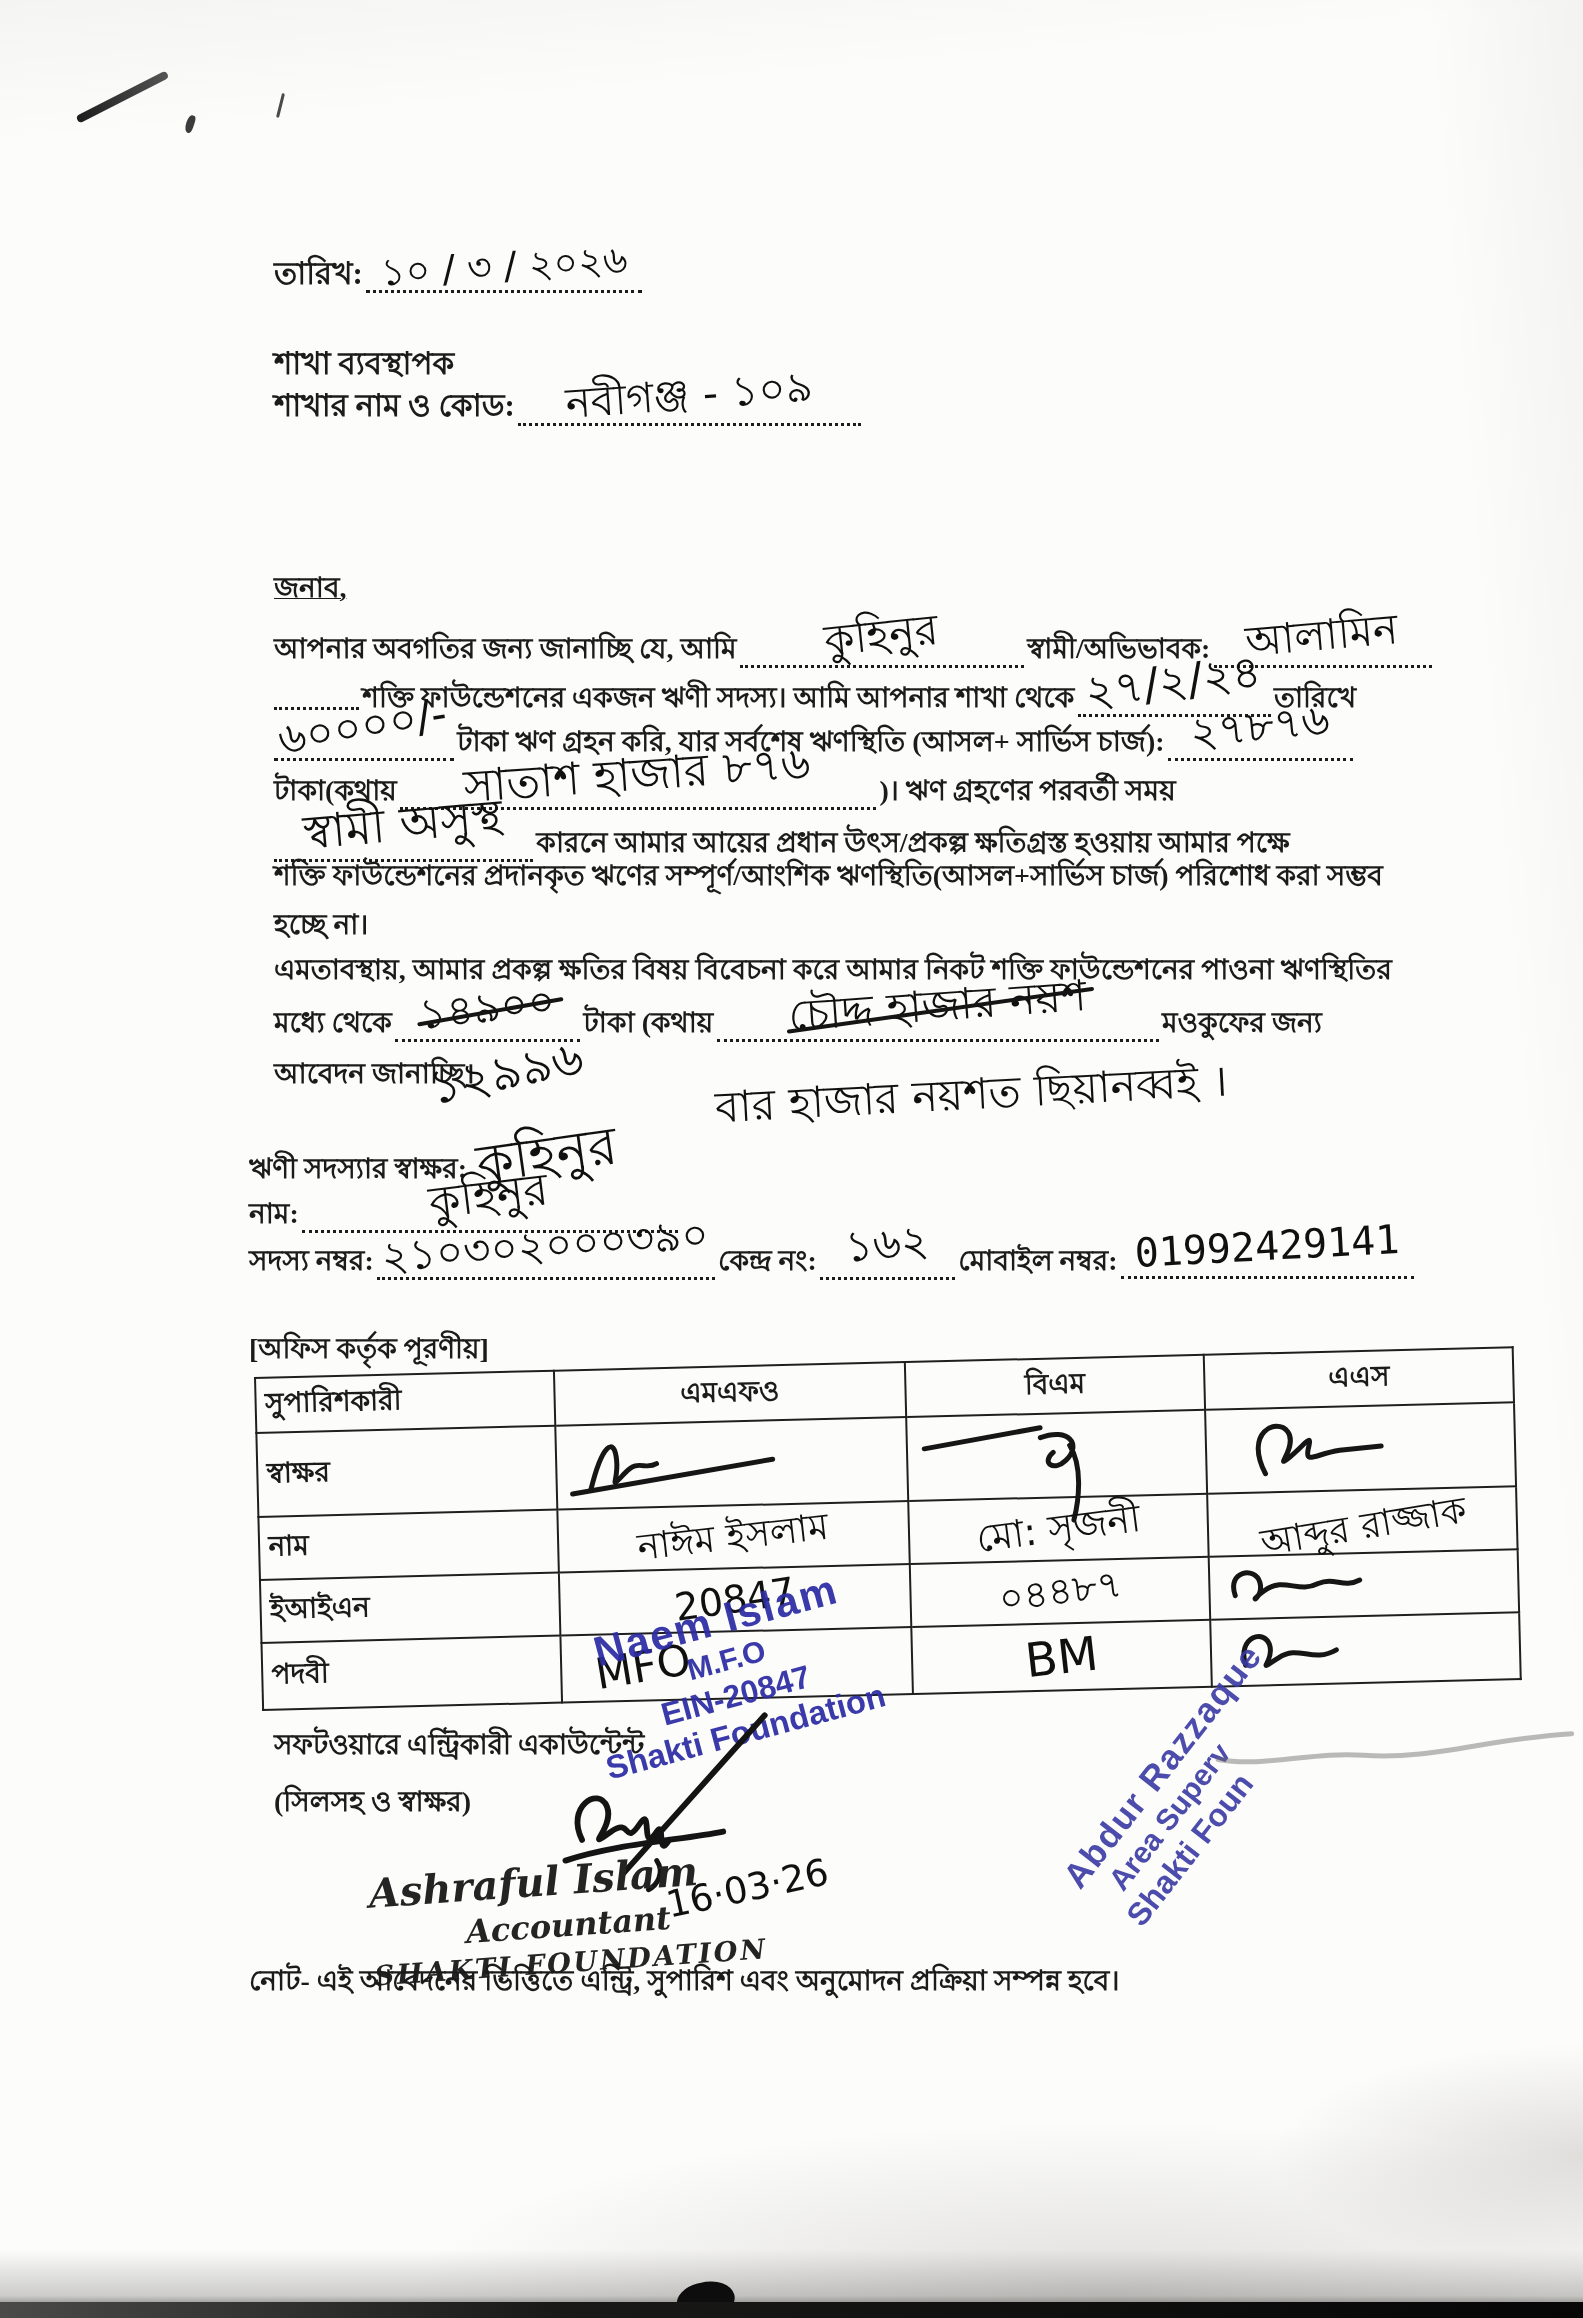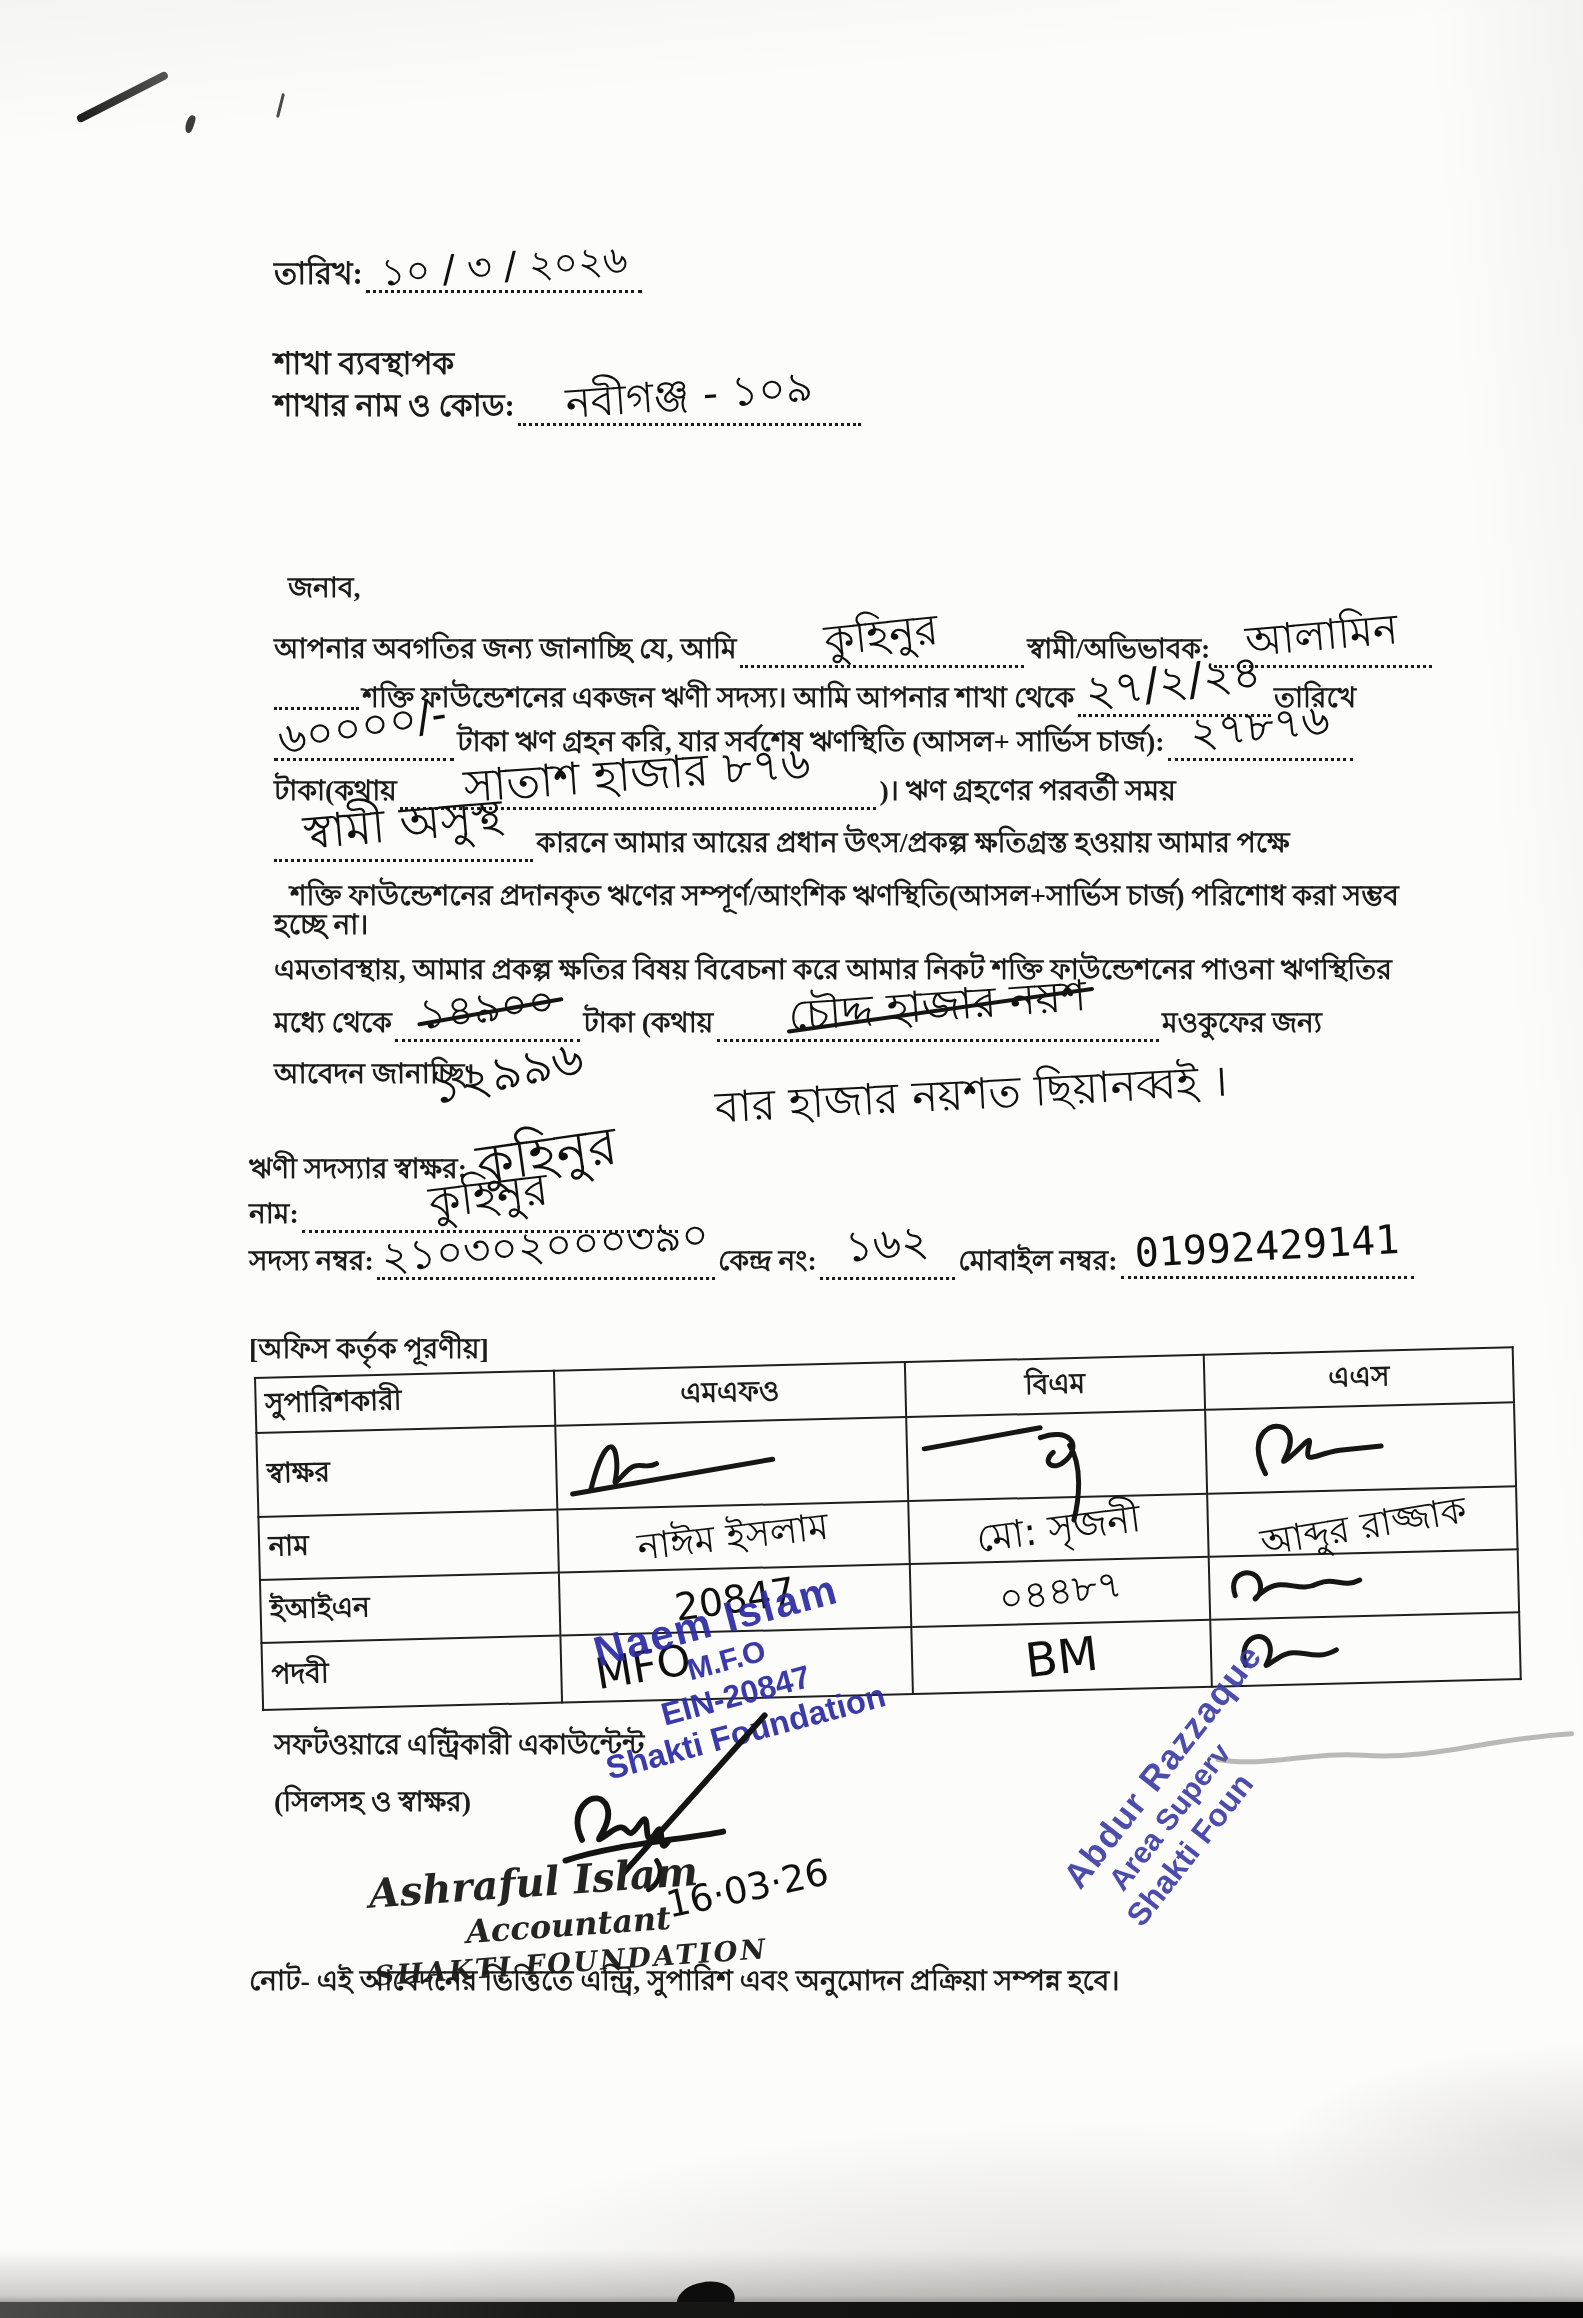--- a/index.html
+++ b/index.html
@@ -49,21 +49,21 @@
   <div class="line" style="left:274px;top:339px;">
     <span class="printed big">শাখা ব্যবস্থাপক</span>
   </div>
   <div class="line" style="left:274px;top:381px;">
     <span class="printed big">শাখার নাম ও কোড:</span>
     <span class="fill" style="min-width:333px;">
       <span class="hw" style="font-size:42px;transform:rotate(-4deg) translateY(-6.7px);">নবীগঞ্জ - ১০৯</span>
     </span>
   </div>
 
-  <div class="line" style="left:288px;top:566px;">
+  <div class="line" style="left:274px;top:566px;text-decoration:underline;">
     <span class="printed">জনাব,</span>
   </div>
 
   <div class="abs" style="left:274px;top:622px;width:1164px;">
     <div class="line" style="top:0;">
       <span class="printed">আপনার অবগতির জন্য জানাচ্ছি যে, আমি</span>
       <span class="fill" style="min-width:274px;">
         <span class="hw" style="font-size:43px;transform:rotate(-6deg) translateY(-8.3px);">কুহিনুর</span>
       </span>
       <span class="printed">স্বামী/অভিভাবক:</span>
@@ -94,21 +94,21 @@
         <span class="hw" style="font-size:45px;transform:rotate(-4deg) translateY(-10px);">সাতাশ হাজার ৮৭৬</span>
       </span>
       <span class="printed">)। ঋণ গ্রহণের পরবর্তী সময়</span>
     </div>
     <div class="line" style="top:190px;">
       <span class="fill" style="min-width:249px;">
         <span class="hw" style="font-size:47px;transform:rotate(-5deg) translateY(-11.6px);">স্বামী অসুস্থ</span>
       </span>
       <span class="printed">কারনে আমার আয়ের প্রধান উৎস/প্রকল্প ক্ষতিগ্রস্ত হওয়ায় আমার পক্ষে</span>
     </div>
-    <div class="line" style="top:252px;margin-left:16px;">
+    <div class="line" style="top:232px;">
       <span class="printed">শক্তি ফাউন্ডেশনের প্রদানকৃত ঋণের সম্পূর্ণ/আংশিক ঋণস্থিতি(আসল+সার্ভিস চার্জ) পরিশোধ করা সম্ভব</span>
     </div>
     <div class="line" style="top:281px;">
       <span class="printed">হচ্ছে না।</span>
     </div>
   </div>
 
   <div class="abs" style="left:274px;top:948px;width:1164px;">
     <div class="line" style="top:0;">
       <span class="printed">এমতাবস্থায়, আমার প্রকল্প ক্ষতির বিষয় বিবেচনা করে আমার নিকট শক্তি ফাউন্ডেশনের পাওনা ঋণস্থিতির</span>

